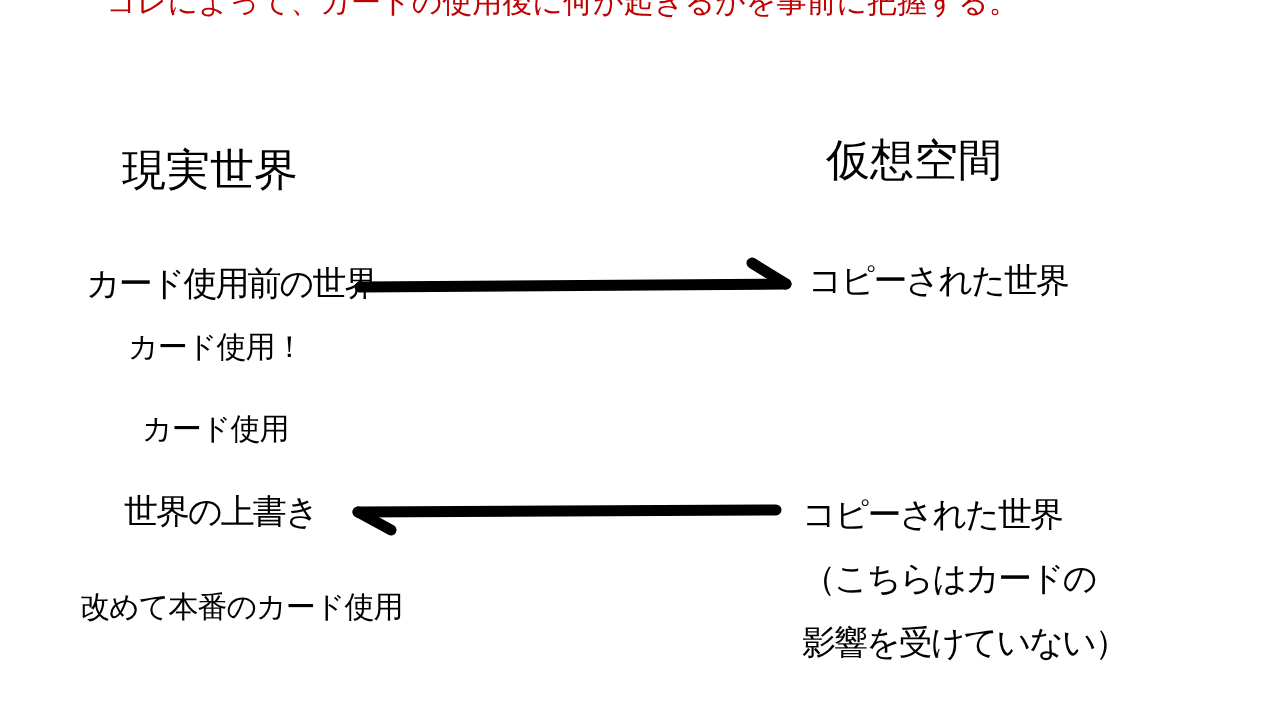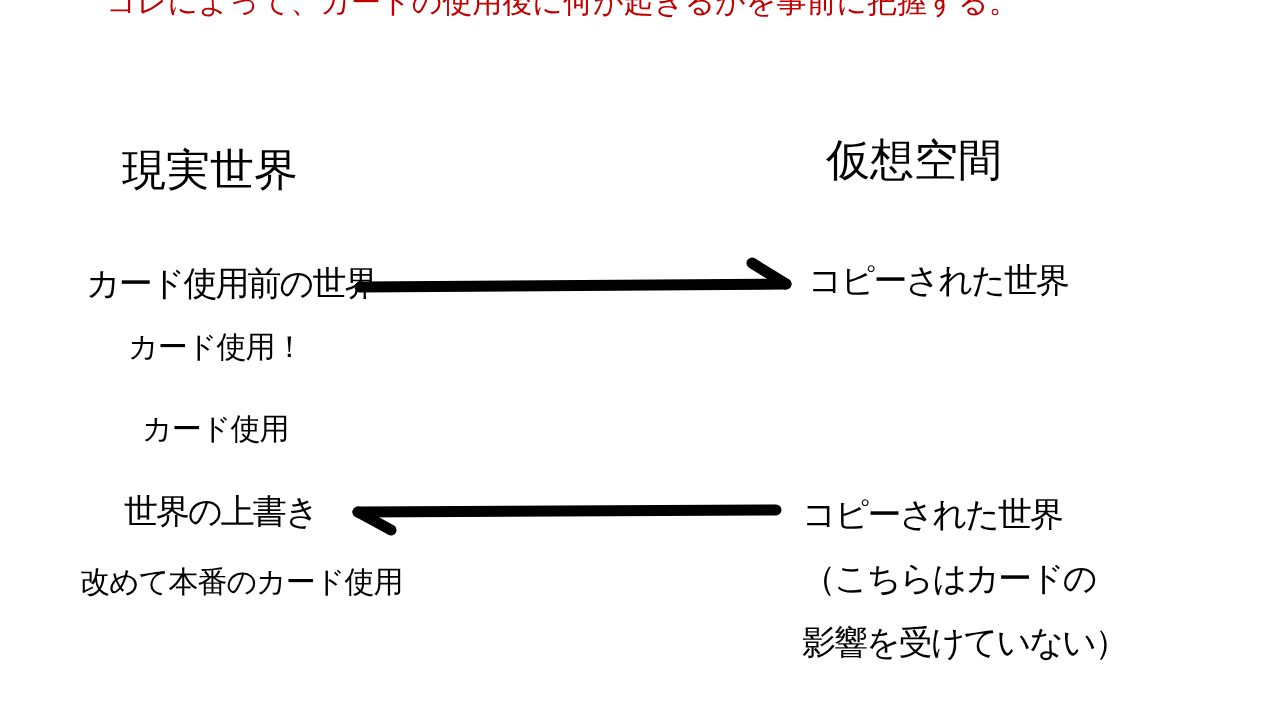--- a/index.html
+++ b/index.html
@@ -54,21 +54,21 @@
 
 <div class="abs top-note">コレによって、カードの使用後に何が起きるかを事前に把握する。</div>
 
 <div class="abs heading" style="left:122px; top:148px;">現実世界</div>
 <div class="abs heading" style="left:826px; top:138px;">仮想空間</div>
 
 <div class="abs label-lg" style="left:86px; top:266px;">カード使用前の世界</div>
 <div class="abs label-md" style="left:128px; top:332px;">カード使用！</div>
 <div class="abs label-md" style="left:142px; top:414px;">カード使用</div>
 <div class="abs label-lg" style="left:124px; top:497px;font-family:Liberation Mono, monospace;">世界の上書き</div>
-<div class="abs label-md" style="left:80px; top:567px;">改めて本番のカード使用</div>
+<div class="abs label-md" style="left:80px; top:592px;">改めて本番のカード使用</div>
 
 <div class="abs label-lg" style="left:808px; top:263px;">コピーされた世界</div>
 <div class="abs block-text" style="left:802px; top:482px;">コピーされた世界
 （こちらはカードの
 影響を受けていない）</div>
 
 <svg class="arrows" width="1280" height="720" viewBox="0 0 1280 720">
   <g stroke="#000" stroke-width="11" stroke-linecap="round" stroke-linejoin="round" fill="none">
     <line x1="360" y1="287" x2="786" y2="284"></line>
     <line x1="786" y1="284" x2="752" y2="263"></line>

